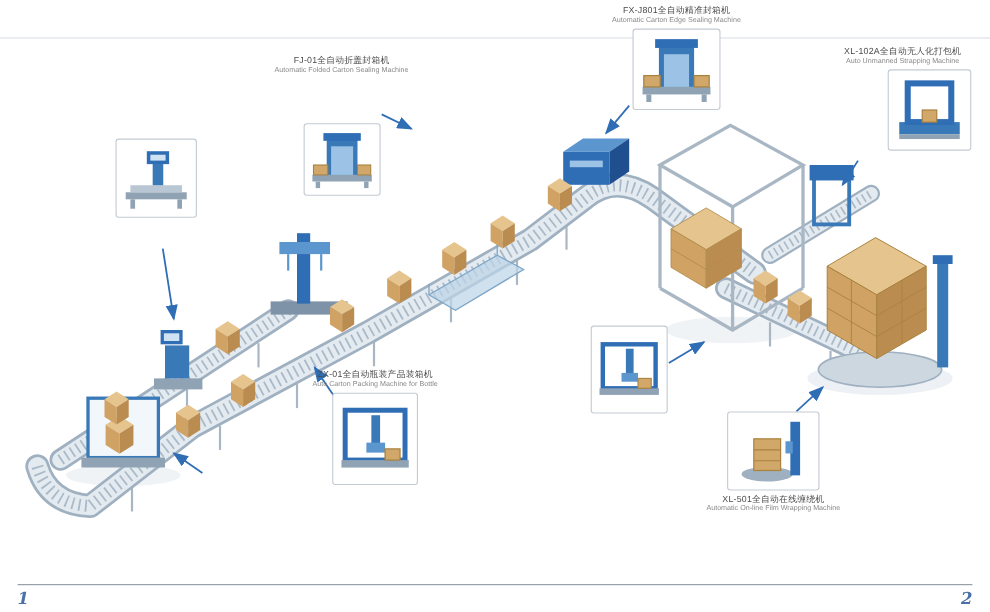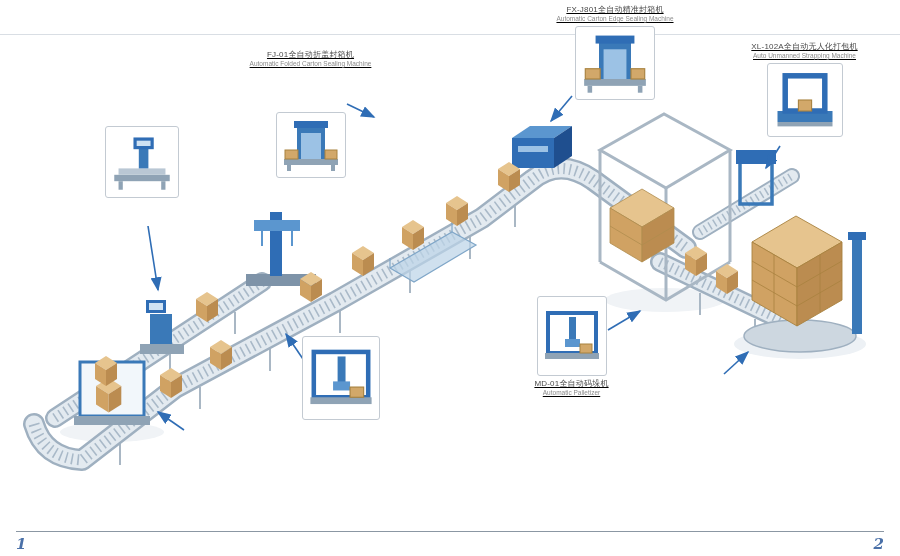--- a/index.html
+++ b/index.html
@@ -14,21 +14,21 @@
   .hr-bottom { position:absolute; left:16px; top:531px; width:868px; height:1px; background:#8b97a3; z-index:2; }
 
   .page-num {
     position:absolute; top:535px; z-index:4;
     font-family:"DejaVu Serif", serif; font-style:italic; font-weight:bold;
     font-size:15px; color:#4a70a8;
   }
   .page-num.left  { left:16px; }
   .page-num.right { right:16px; }
 
-  .callout { position:absolute; z-index:5; display:flex; flex-direction:column; align-items:center; gap:3px;text-decoration:underline; }
+  .callout { position:absolute; z-index:5; display:flex; flex-direction:column; align-items:center; gap:3px; }
   .callout .label { text-align:center; color:#4a4a4a; line-height:1.25; width:100%; }
   .callout .label .zh { font-size:8px; letter-spacing:0.2px; }
   .callout .label .en { font-size:6.5px; color:#8a8a8a; }
   .thumb {
     background:#ffffff; border:1px solid #c3cad2; border-radius:3px;
     display:flex; align-items:center; justify-content:center; padding:4px;
   }
   .thumb svg { width:100%; height:100%; }
 </style>
 </head>
@@ -305,51 +305,62 @@
   </div>
 
   <div class="callout" style="left:82px; top:126px; width:120px;">
     <div class="thumb" style="width:74px;height:72px;">
       <svg viewBox="0 0 60 56">
           <use href="#sym-weigher"></use>
         </svg>
     </div>
   </div>
 
-  <div class="callout" style="left:742px; top:42px; width:125px;">
+  <div class="callout" style="left:758px; top:42px; width:125px;align-items:flex-end;">
     <div class="label">
       <div class="zh">XL-102A全自动无人化打包机</div>
       <div class="en">Auto Unmanned Strapping Machine</div>
     </div>
     <div class="thumb" style="width:76px;height:74px;">
       <svg viewBox="0 0 60 56">
           <use href="#sym-strapper"></use>
         </svg>
     </div>
   </div>
 
   <div class="callout" style="left:276px; top:336px; width:130px;">
+    <div class="label">
+      <div class="zh">ZX-01全自动瓶装产品装箱机</div>
+      <div class="en">Auto Carton Packing Machine for Bottle</div>
+    </div>
     <div class="thumb" style="width:78px;height:84px;">
       <svg viewBox="0 0 60 56">
           <use href="#sym-gantry"></use>
         </svg>
     </div>
   </div>
 
   <div class="callout" style="left:514px; top:296px; width:115px;">
     <div class="thumb" style="width:70px;height:80px;">
       <svg viewBox="0 0 60 56">
           <use href="#sym-gantry"></use>
         </svg>
     </div>
-    <div class="label">
-      <div class="zh">MD-01全自动码垛机</div>
-      <div class="en">Automatic Palletizer</div>
-    </div>
-  </div>
-
-
+  </div>
+
+
+  <div class="callout" style="left:638px; top:374px; width:130px;">
+    <div class="thumb" style="width:84px;height:72px;">
+      <svg viewBox="0 0 60 56">
+          <use href="#sym-wrapper"></use>
+        </svg>
+    </div>
+    <div class="label">
+      <div class="zh">XL-501全自动在线缠绕机</div>
+      <div class="en">Automatic On-line Film Wrapping Machine</div>
+    </div>
+  </div>
 
   <div class="hr-bottom"></div>
   <div class="page-num left">1</div>
   <div class="page-num right">2</div>
 
 </div>
 
 </body></html>

